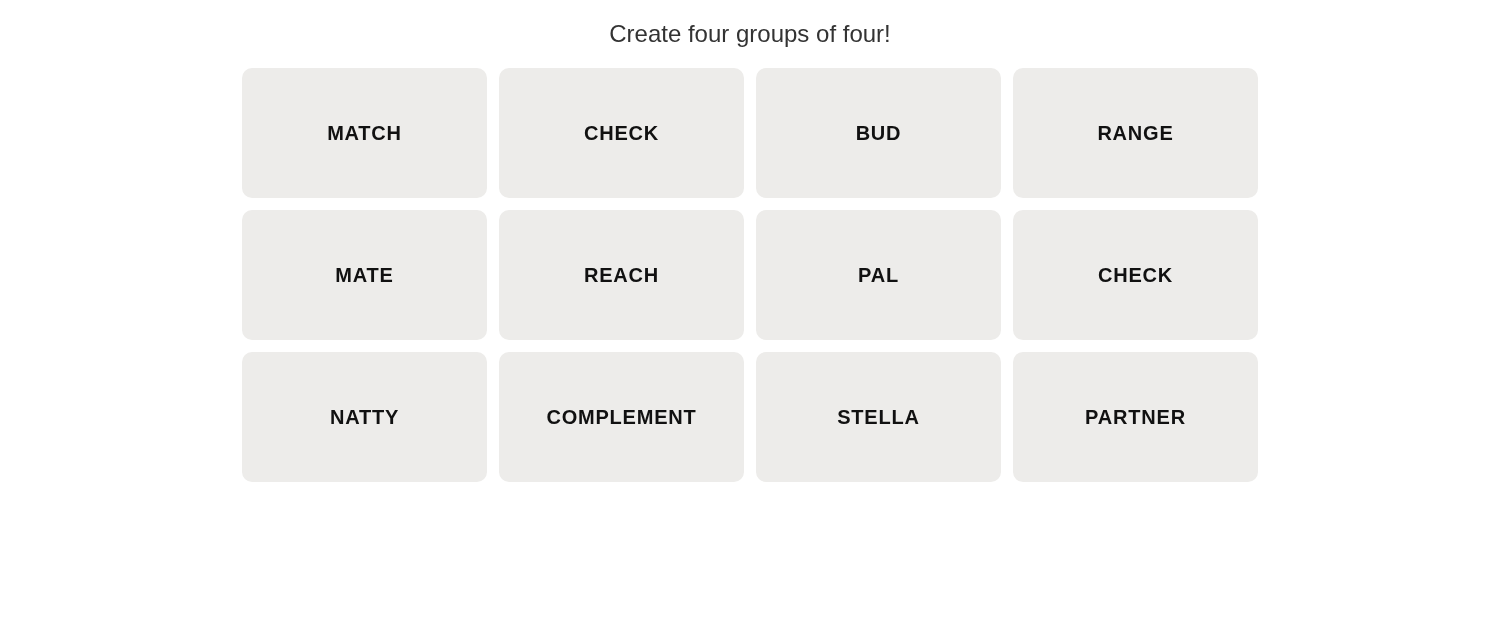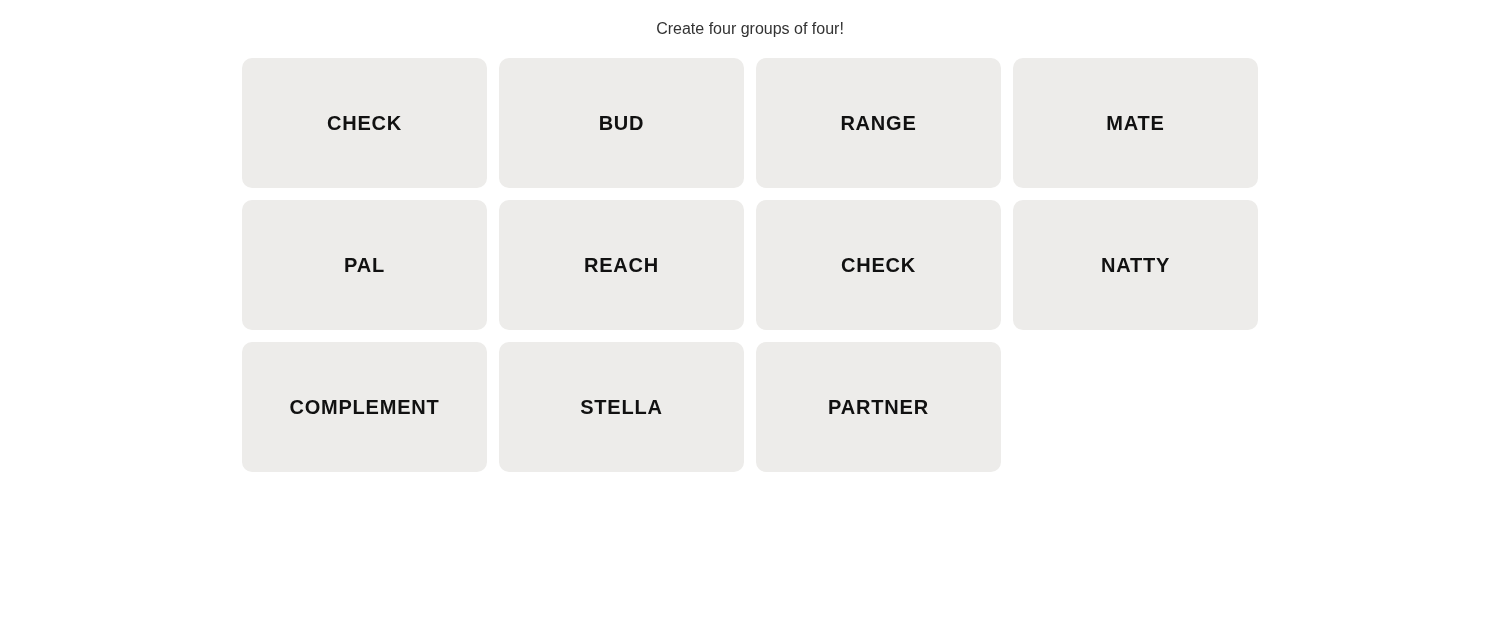--- a/index.html
+++ b/index.html
@@ -14,21 +14,21 @@
       background-color: #ffffff;
       font-family: 'Georgia', serif;
       display: flex;
       flex-direction: column;
       align-items: center;
       justify-content: flex-start;
       padding-top: 20px;
     }
 
     .subtitle {
-      font-size: 16px;
+      font-size: 24px;
       color: #333333;
       margin-bottom: 20px;
       font-family: Arial, sans-serif;
     }
 
     .grid {
       display: grid;
       grid-template-columns: repeat(4, 245px);
       grid-template-rows: repeat(4, 130px);
       gap: 12px;
@@ -52,37 +52,40 @@
       font-family: Arial, sans-serif;
       text-align: center;
     }
   </style>
 </head>
 <body>
 
 <p class="subtitle">Create four groups of four!</p>
 
 <div class="grid" id="grid-container">
+<div class="tile">
+      <span class="tile-label">MATCH</span>
+    </div>
     <div class="tile">
       <span class="tile-label">CHECK</span>
     </div>
     <div class="tile">
       <span class="tile-label">BUD</span>
     </div>
     <div class="tile">
       <span class="tile-label">RANGE</span>
     </div>
     <div class="tile">
       <span class="tile-label">MATE</span>
     </div>
     <div class="tile">
-      <span class="tile-label">PAL</span>
+      <span class="tile-label">REACH</span>
     </div>
     <div class="tile">
-      <span class="tile-label">REACH</span>
+      <span class="tile-label">PAL</span>
     </div>
     <div class="tile">
       <span class="tile-label">CHECK</span>
     </div>
     <div class="tile">
       <span class="tile-label">NATTY</span>
     </div>
     <div class="tile">
       <span class="tile-label">COMPLEMENT</span>
     </div>

